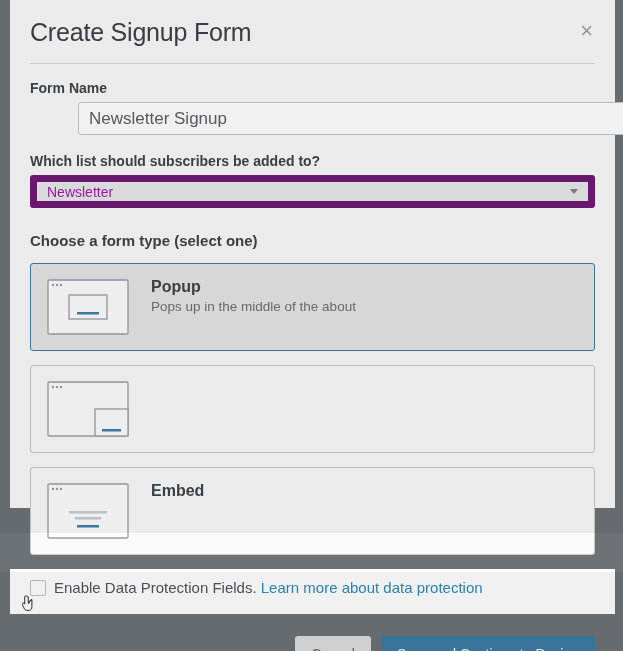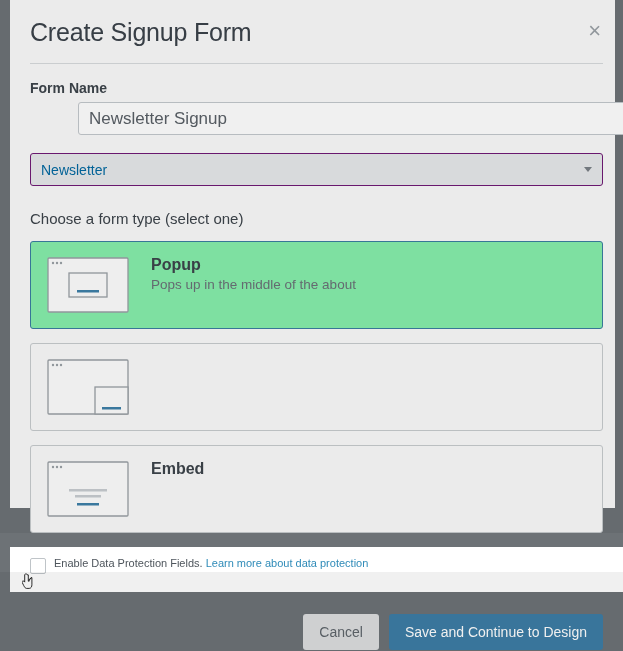--- a/index.html
+++ b/index.html
@@ -11,21 +11,21 @@
       position: relative;
       overflow: hidden;
     }
     .modal {
       position: absolute;
       left: 10px;
       top: 0;
       width: 605px;
       height: 508px;
       background: #fafafa;
-      padding: 18px 12px 0 20px;
+      padding: 18px 20px 0 20px;
     }
     .overlay-top {
       position: absolute;
       left:0; top:0; width:623px; height:533px;
       background: rgba(0,0,0,0.06);
       pointer-events: none;
     }
     .overlay-bottom {
       position: absolute;
       left:0; top:572px; width:623px; height:79px;
@@ -72,56 +72,56 @@
       margin-bottom: 18px;
       margin-left: 48px;
     }
     .select-wrap {
       position: relative;
       margin-bottom: 24px;
     }
     .select-box {
       width: 100%;
       height: 33px;
-      border: 1px solid #701a75;
+      border: 7px solid #701a75;
       background: #e6e8ea;
       border-radius: 3px;
       padding: 0 10px;
       font-size: 14px;
-      color: #0369a1;
+      color: #a21caf;
       display: flex;
       align-items: center;
       justify-content: space-between;
       cursor: pointer;
     }
     .caret {
       width: 0; height: 0;
       border-left: 4px solid transparent;
       border-right: 4px solid transparent;
       border-top: 5px solid #7a8086;
     }
     .section-heading {
       font-size: 15px;
-      font-weight: 400;
+      font-weight: 700;
       color: #3d444b;
       margin-bottom: 14px;
     }
     .card {
       border: 1px solid #c7cbce;
       border-radius: 3px;
       padding: 14px 16px;
       display: flex;
       gap: 22px;
       margin-bottom: 14px;
       background: #fafafa;
       cursor: pointer;
     }
     .card.selected {
       border: 1.5px solid #3b7ea1;
-      background: #86efac;
+      background: #e5e5e5;
     }
     .card-icon {
       width: 82px;
       height: 58px;
       flex-shrink: 0;
       display: flex;
       align-items: center;
       justify-content: center;
     }
     .card-text { flex: 1; }
@@ -147,21 +147,21 @@
     }
     .checkbox {
       width: 16px; height: 16px;
       border: 1px solid #bfc4c8;
       border-radius: 2px;
       background: #fff;
       margin-top: 1px;
       cursor: pointer;
     }
     .checkbox-label {
-      font-size: 11px;
+      font-size: 15px;
       color: #4e555c;
     }
     .link {
       color: #2f8bb8;
       text-decoration: none;
       cursor: pointer;
     }
     .footer {
       display: flex;
       justify-content: flex-end;
@@ -202,20 +202,21 @@
 <div class="modal">
 
   <div class="header">
     <h1 class="title">Create Signup Form</h1>
     <span class="close">×</span>
   </div>
 
   <label class="field-label">Form Name</label>
   <input class="text-input" type="text" value="Newsletter Signup" style="">
 
+  <label class="field-label">Which list should subscribers be added to?</label>
   <div class="select-wrap">
     <div class="select-box">
       <span>Newsletter</span>
       <span class="caret"></span>
     </div>
   </div>
 
   <div class="section-heading">Choose a form type (select one)</div>
 
   <div class="card selected">

